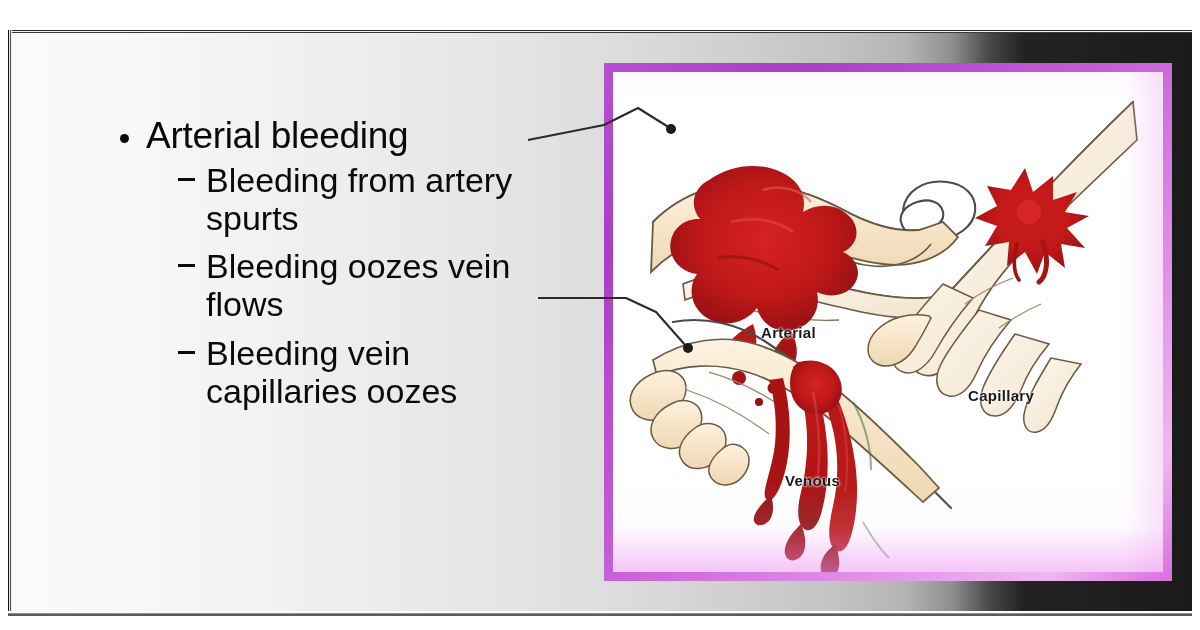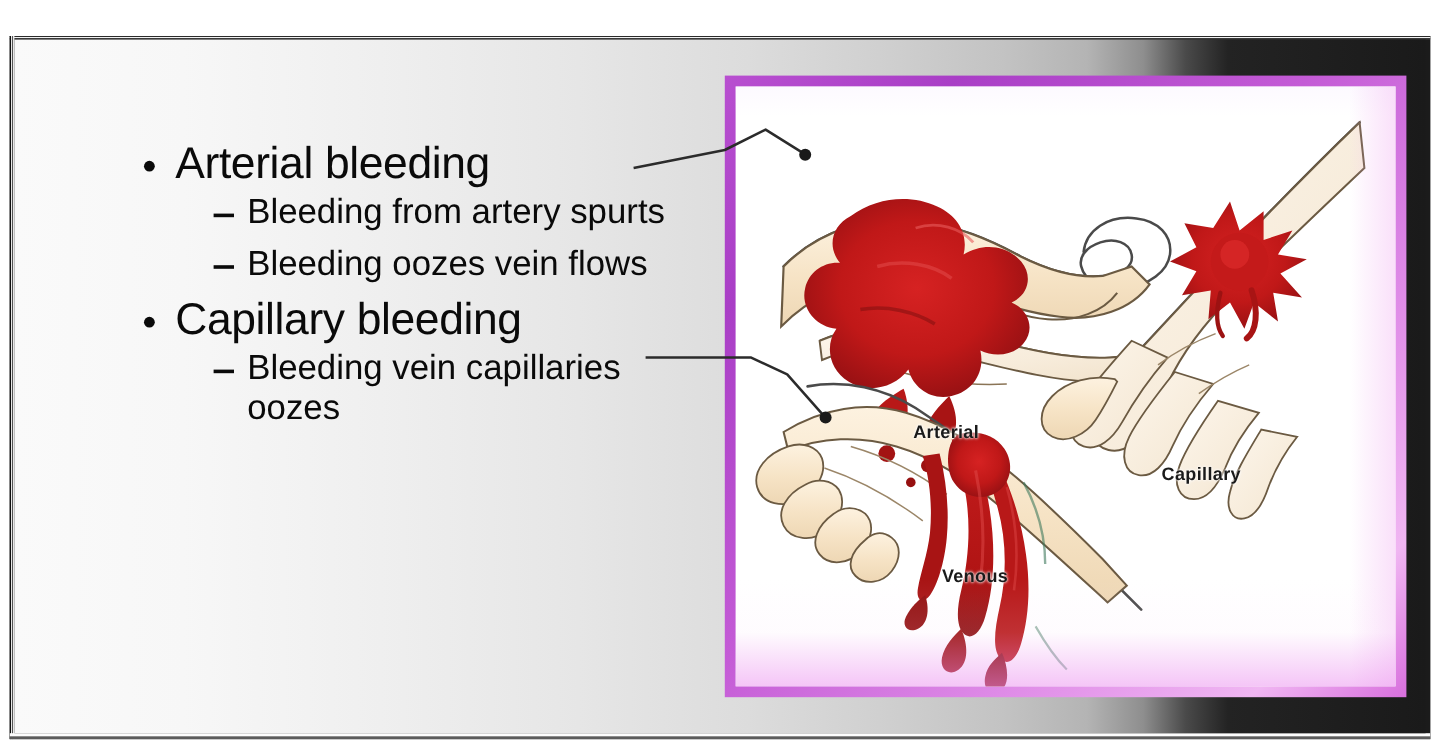--- a/index.html
+++ b/index.html
@@ -56,21 +56,21 @@
     margin-bottom:1px;
   }
   .lvl1 .dot{
     flex:0 0 auto;width:9px;height:9px;border-radius:50%;
     background:#0a0a0a;margin-top:18px;margin-right:17px;
   }
   .lvl1 .txt{white-space:nowrap;}
 
   .lvl2{
     display:flex;align-items:flex-start;
-    font-size:29px;font-weight:400;color:#0a0a0a;
+    font-size:34px;font-weight:400;color:#0a0a0a;
     line-height:1.12;
     margin-left:58px;
     margin-top:6px;margin-bottom:10px;
   }
   .lvl2 .dash{
     flex:0 0 auto;width:17px;height:3px;background:#0a0a0a;
     margin-top:17px;margin-right:11px;
   }
   .lvl2 .txt{max-width:360px;}
 
@@ -140,24 +140,20 @@
       </div>
 
       <div class="blk">
         <div class="lvl2">
           <span class="dash"></span>
           <span class="txt">Bleeding oozes vein flows</span>
         </div>
       </div>
 
       <div class="blk">
-        <div class="lvl1">
-          <span class="dot"></span>
-          <span class="txt">Capillary bleeding</span>
-        </div>
         <div class="lvl2">
           <span class="dash"></span>
           <span class="txt">Bleeding vein capillaries oozes</span>
         </div>
       </div>
 
     </div>
 
     <div id="picture-panel">
       <div id="picture-inner">
@@ -314,21 +310,21 @@
               <path d="M200,320 C206,350 208,382 204,412" fill="none" stroke="#e04a4a" stroke-width="2.6" opacity=".5"></path>
               <path d="M226,334 C234,362 236,392 232,420" fill="none" stroke="#e04a4a" stroke-width="2.2" opacity=".45"></path>
             </g>
 
             <path d="M240,330 C252,352 258,376 258,398" fill="none" stroke="#3f7a5e" stroke-width="2" opacity=".6"></path>
             <path d="M250,450 C258,464 266,476 276,486" fill="none" stroke="#3f7a5e" stroke-width="1.8" opacity=".5"></path>
           </g>
 
         </svg>
 
-        <span class="art-label" style="left:148px;top:252px;margin-top:28px;">Arterial</span>
+        <span class="art-label" style="left:148px;top:252px;">Arterial</span>
         <span class="art-label" style="left:355px;top:315px;">Capillary</span>
         <span class="art-label" style="left:172px;top:400px;">Venous</span>
 
       </div>
     </div>
 
     <svg id="leaders" viewBox="0 0 1184 586">
 
       <path d="M520,110 L596,95 L630,78 L662,98" fill="none" stroke="#2b2b2b" stroke-width="2.1" stroke-linejoin="round"></path>
       <circle cx="663" cy="99" r="5" fill="#1a1a1a"></circle>

